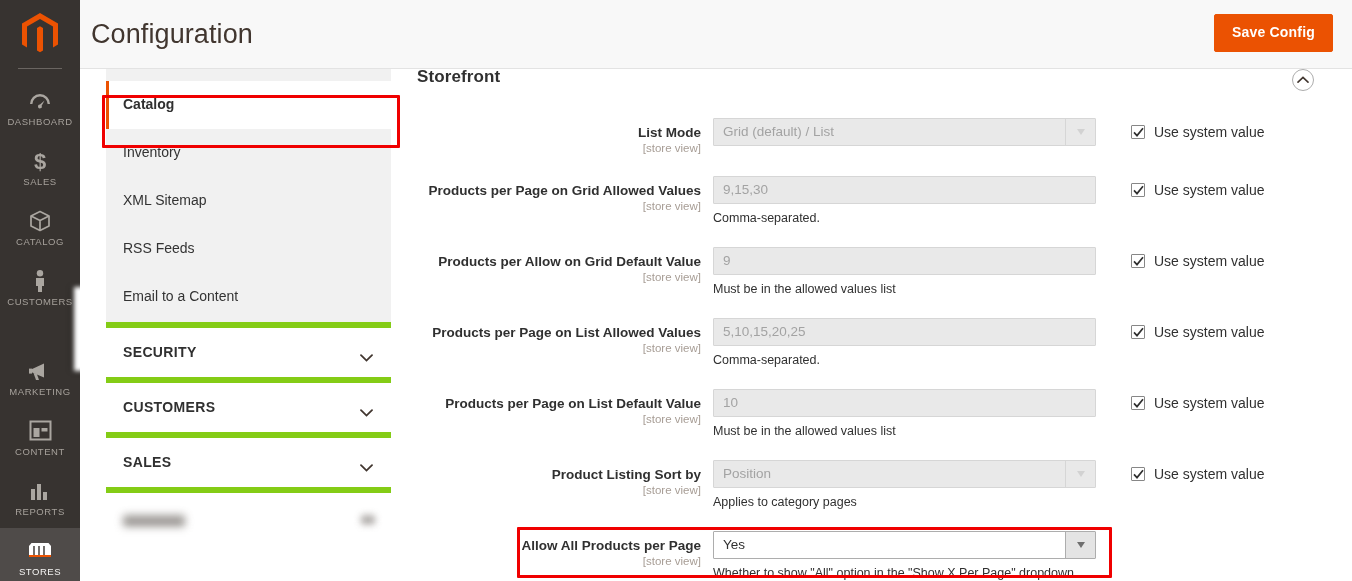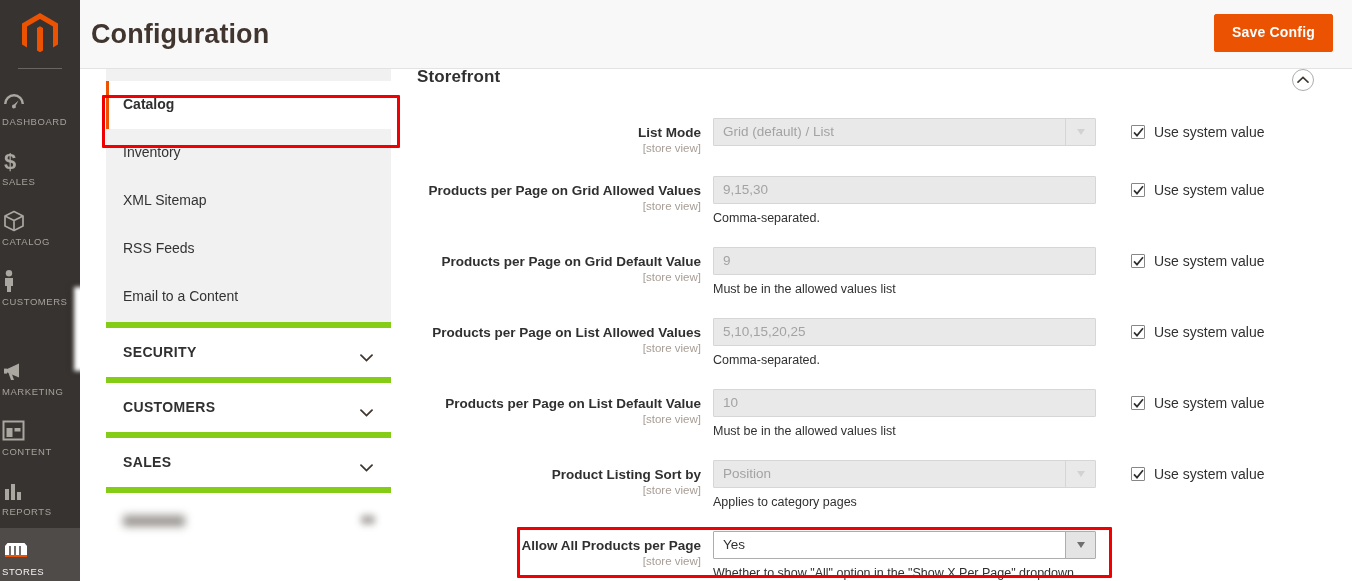--- a/index.html
+++ b/index.html
@@ -27,21 +27,21 @@
   }
   .logo-rule {
     width:44px; height:1px; background:#6a6561;
     margin:0 auto 0 auto;
   }
   .nav-list { padding-top:9px; }
   .nav-item {
     position:relative;
     display:block;
     padding:9px 2px 10px 2px;
-    text-align:left;
+    text-align:center;
     cursor:pointer;
   }
   .nav-item.active { background:#4f4b49; }
   .nav-icon {
     display:block;
     height:26px;
     line-height:26px;
     color:#aaa6a0;
     margin-bottom:3px;
   }
@@ -77,21 +77,21 @@
   
   .page-header {
     position:absolute; left:80px; top:0;
     width:1272px; height:69px;
     background:#f8f8f8;
     border-bottom:1px solid #e3e3e3;
   }
   .page-title {
     position:absolute; left:11px; top:19px;
     font-size:27px;
-    font-weight:700;
+    font-weight:400;
     color:#41362f;
     letter-spacing:.1px;
   }
   .save-config-btn {
     position:absolute; right:19px; top:14px;
     background:#eb5202;
     color:#ffffff;
     border:1px solid #eb5202;
     border-radius:2px;
     font-size:14px;
@@ -548,21 +548,21 @@
             <svg width="11" height="11" viewBox="0 0 11 11">
                 <path d="M1 5.4 4 8.6 10 1.3" fill="none" stroke="#303030" stroke-width="1.7"></path>
               </svg>
           </span>
           <span class="sysval-label">Use system value</span>
         </div>
       </div>
 
       <div class="field-row" style="margin-bottom:21px;">
         <div class="field-label-col">
-          <span class="field-label">Products per Page on Grid Default Value</span>
+          <span class="field-label">Products per Allow on Grid Default Value</span>
           <span class="field-scope">[store view]</span>
         </div>
         <div class="field-control-col">
           <div class="ctrl disabled">9</div>
           <div class="field-note">Must be in the allowed values list</div>
         </div>
         <div class="sysval-col">
           <span class="cbx">
             <svg width="11" height="11" viewBox="0 0 11 11">
                 <path d="M1 5.4 4 8.6 10 1.3" fill="none" stroke="#303030" stroke-width="1.7"></path>

